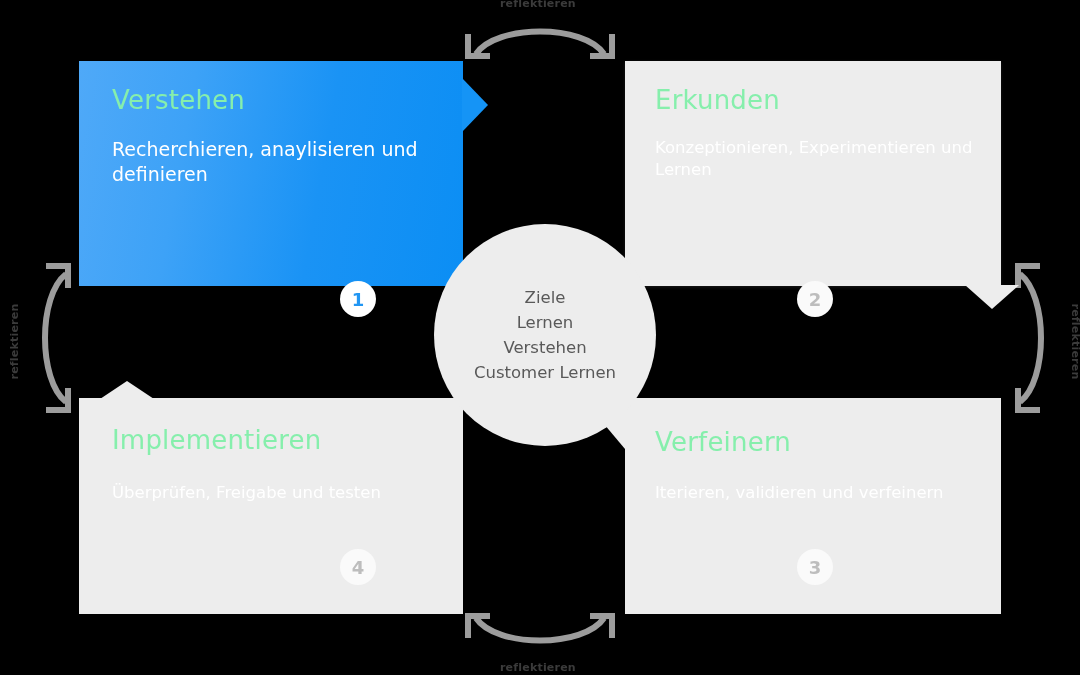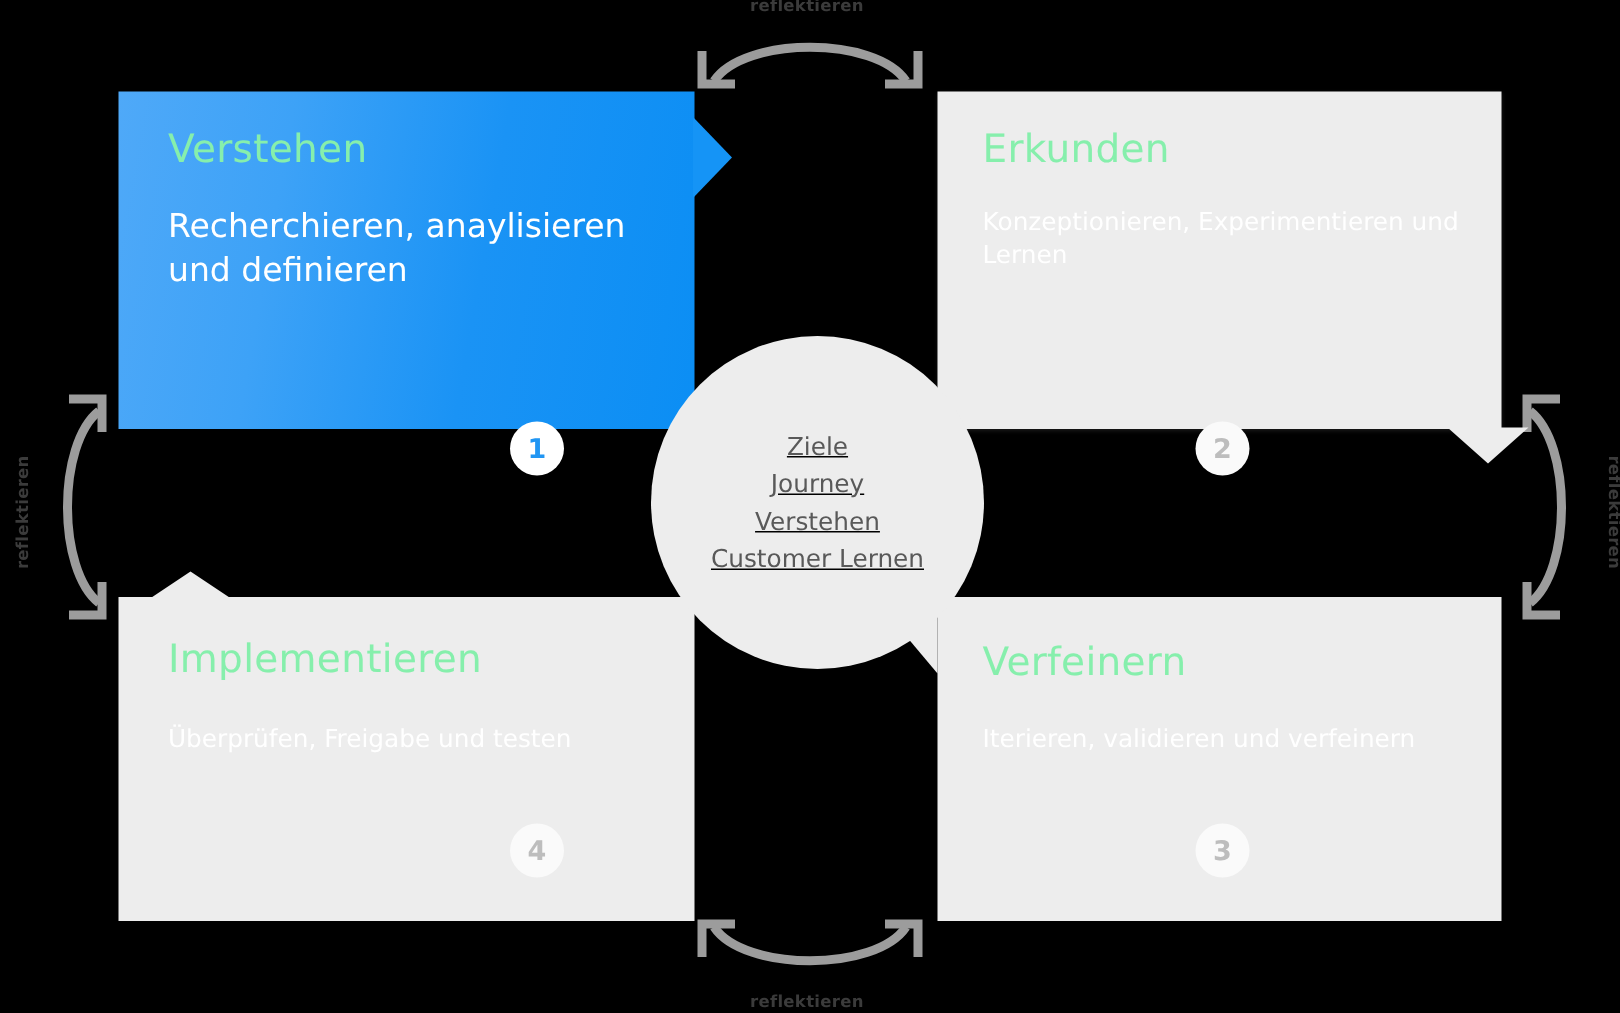--- a/index.html
+++ b/index.html
@@ -16,21 +16,21 @@
          display:flex;align-items:center;justify-content:center;
          font-size:18px;font-weight:bold;}
 
   
   #box1{left:79px;top:61px;width:384px;height:225px;}
   #box1 .inner{background:linear-gradient(100deg,#4fa9f8 0%,#3da2f7 28%,#1a93f5 62%,#0b8ef4 100%);}
   #box1 .tip{position:absolute;left:383px;top:17px;width:0;height:0;
              border-top:27px solid transparent;border-bottom:27px solid transparent;
              border-left:26px solid #1594f6;}
   #box1 .box-title{left:33px;top:24px;font-size:26px;}
-  #box1 .box-desc{left:33px;top:76px;width:310px;font-size:22px;}
+  #box1 .box-desc{left:33px;top:76px;width:310px;font-size:19px;}
   #box1 .badge{left:261px;top:220px;background:#fff;color:#2196f3;}
 
   
   #box2{left:625px;top:61px;width:376px;height:225px;}
   #box2 .inner{background:#ededed;box-shadow:0 1px 3px rgba(255,255,255,.10);}
   #box2 .tip{position:absolute;left:340px;top:224px;width:0;height:0;
              border-left:27px solid transparent;border-right:27px solid transparent;
              border-top:24px solid #ededed;}
   #box2 .box-title{left:30px;top:24px;font-size:26px;}
   #box2 .box-desc{left:30px;top:76px;width:320px;font-size:16.5px;}
@@ -52,21 +52,21 @@
   #box4 .tip{position:absolute;left:21px;top:-17px;width:0;height:0;
              border-left:27px solid transparent;border-right:27px solid transparent;
              border-bottom:18px solid #ededed;}
   #box4 .box-title{left:33px;top:27px;font-size:26px;}
   #box4 .box-desc{left:33px;top:84px;width:340px;font-size:16.5px;}
   #box4 .badge{left:261px;top:151px;background:#fafafa;color:#bdbdbd;}
 
   
   #hub{position:absolute;left:434px;top:224px;width:222px;height:222px;
        border-radius:50%;background:#ededed;display:flex;align-items:center;
-       justify-content:center;text-decoration:underline;}
+       justify-content:center;}
   #hub .hub-text{text-align:center;color:#595959;font-size:16.5px;line-height:1.53;}
 
   
   .conn{position:absolute;}
   .conn svg{display:block;overflow:visible;}
   .conn-label{position:absolute;color:#3b3b3b;font-size:11px;font-weight:bold;
               letter-spacing:.2px;white-space:nowrap;}
   .vert-label{transform-origin:50% 50%;}
 </style>
 </head>
@@ -138,19 +138,19 @@
     <div class="inner"></div>
     <div class="tip"></div>
     <div class="box-title">Implementieren</div>
     <div class="box-desc">Überprüfen, Freigabe und testen</div>
     <div class="badge">4</div>
   </div>
 
   <div id="hub">
     <div class="hub-text">
       <div>Ziele</div>
-      <div>Journey</div>
+      <div>Lernen</div>
       <div>Verstehen</div>
       <div>Customer Lernen</div>
     </div>
   </div>
 
 </div>
 
 </body></html>

